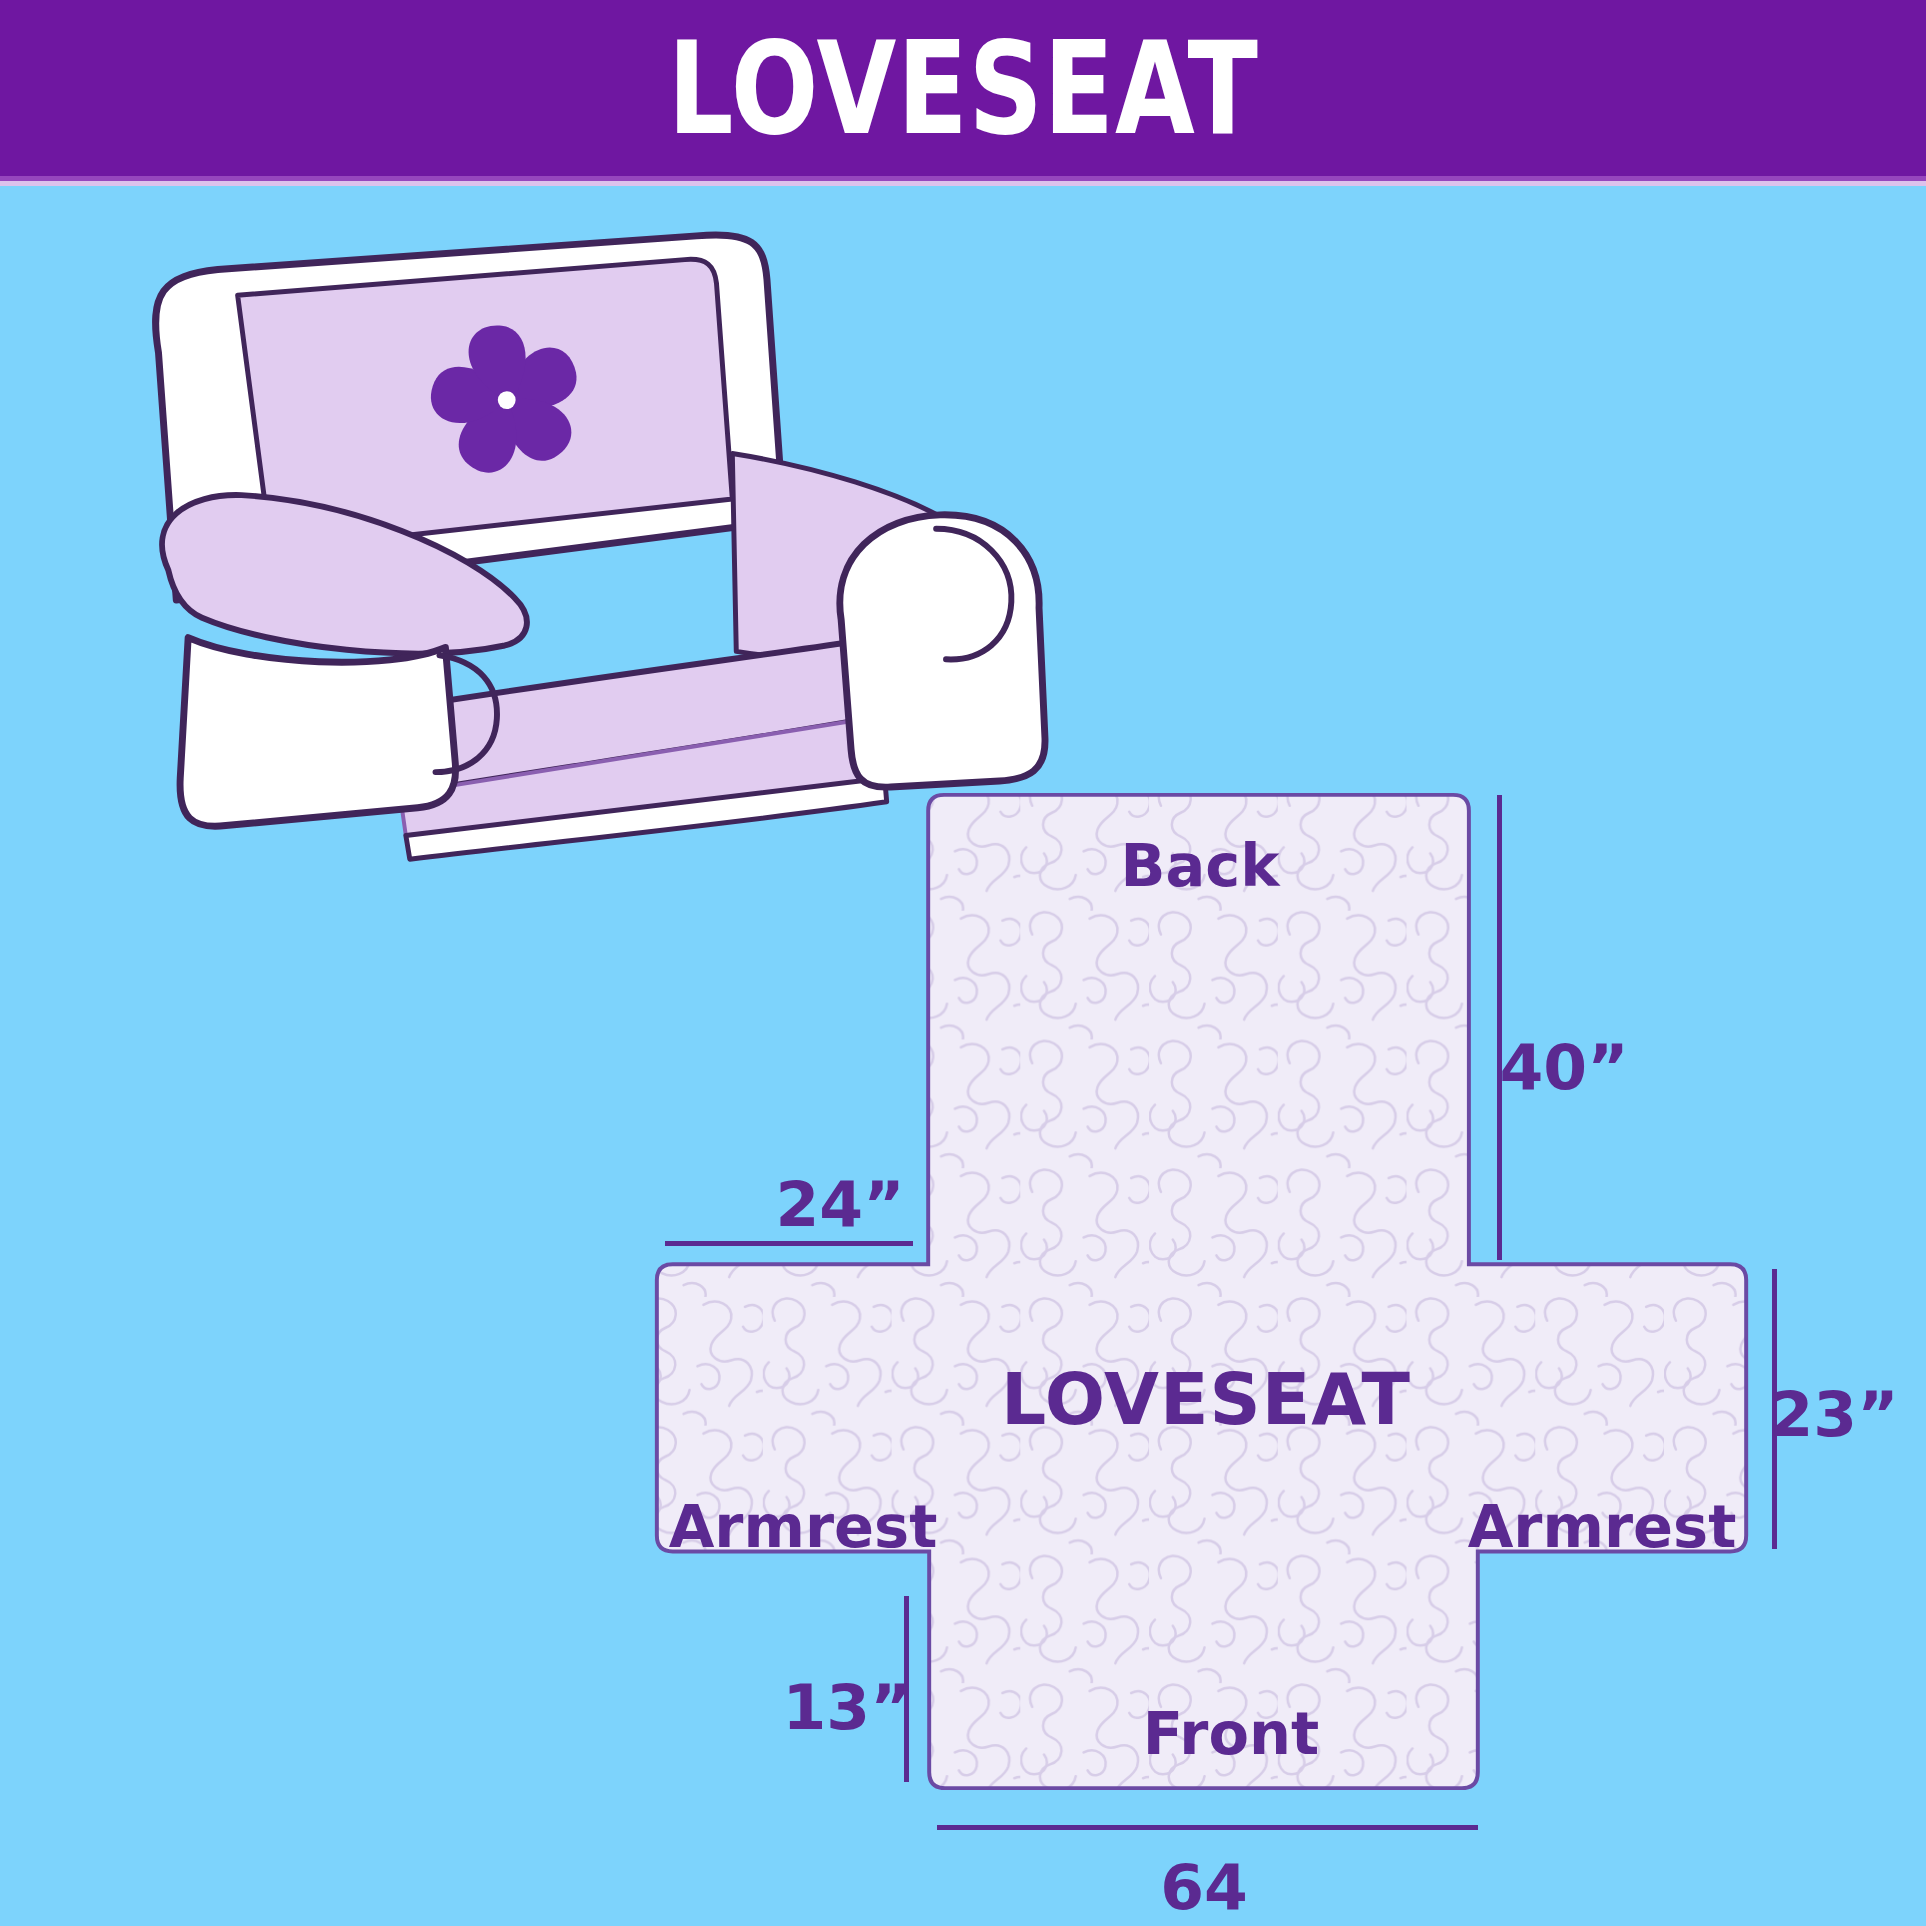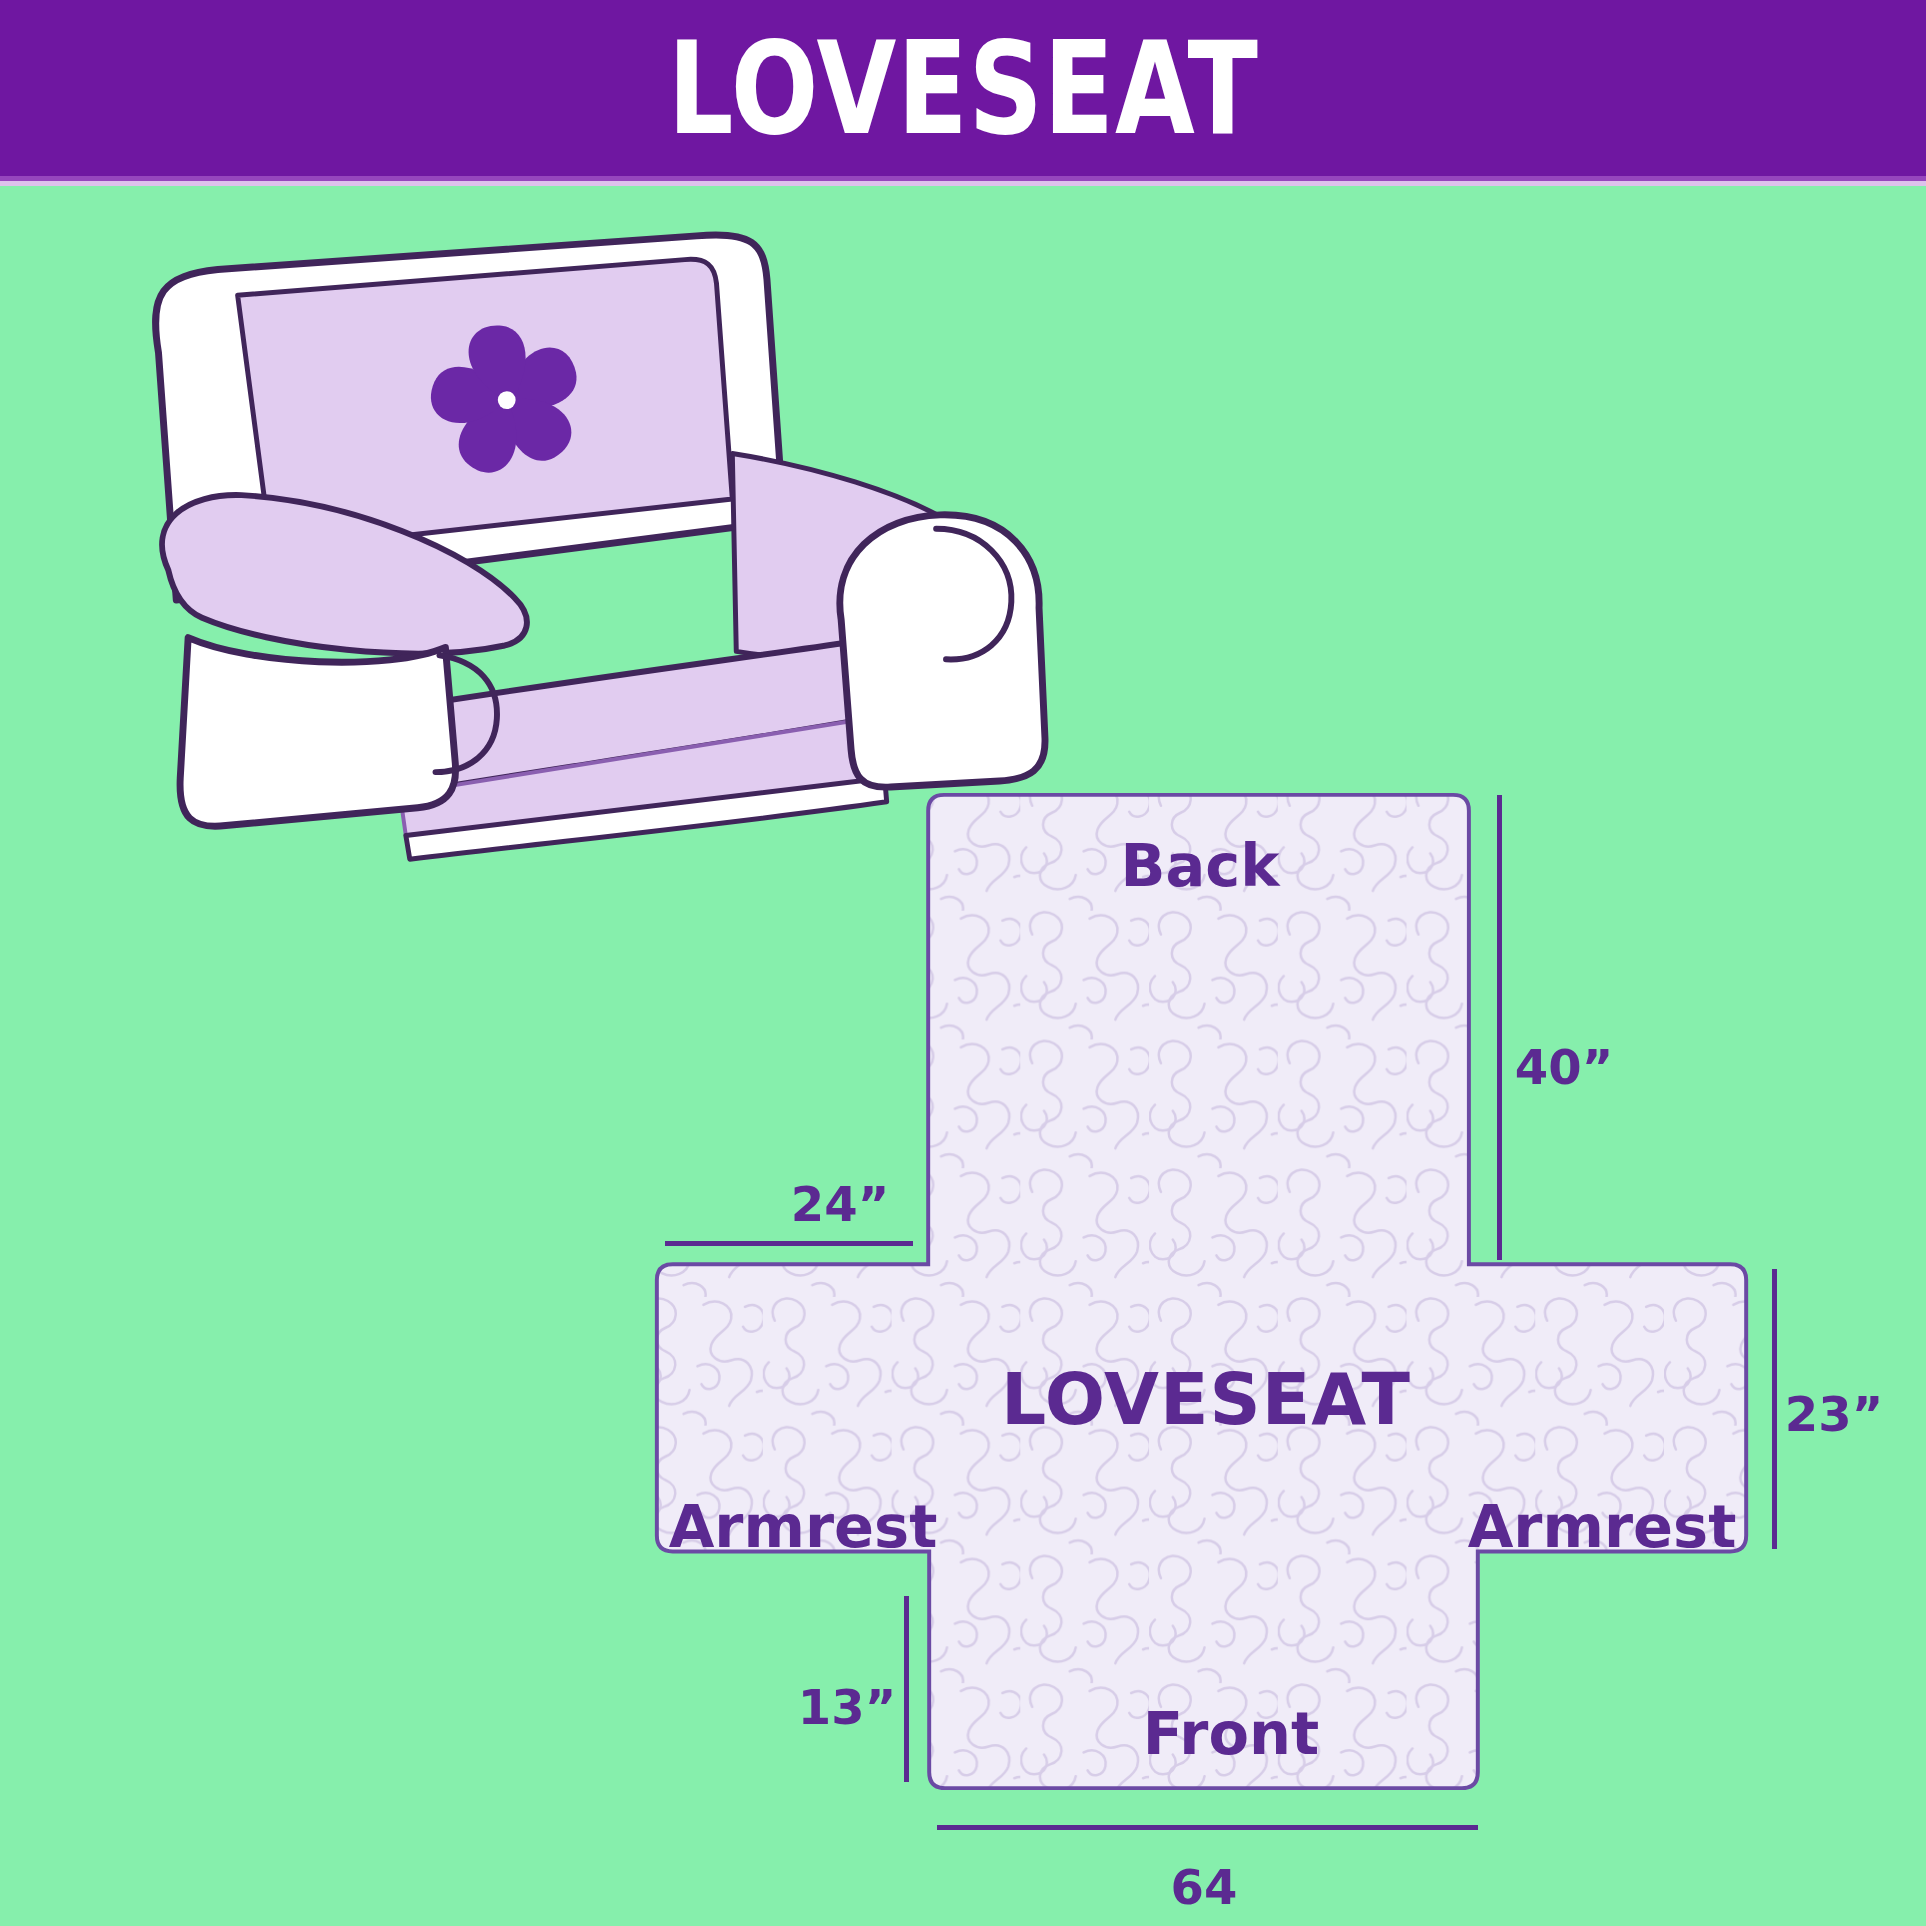--- a/index.html
+++ b/index.html
@@ -1,19 +1,19 @@
 <!DOCTYPE html>
 <html><head>
 <meta charset="utf-8">
 <style>
   html,body{margin:0;padding:0;background:#ffffff;}
   #canvas{
     position:relative;
     width:1927px;height:1927px;
-    background:#86efac;
+    background:#7dd3fc;
     overflow:hidden;
     font-family:"DejaVu Sans","Liberation Sans",sans-serif;
   }
   
   .header{
     position:absolute;left:0;top:0;width:1927px;height:176px;
     display:flex;align-items:center;justify-content:center;
   }
   .header-stripe1{position:absolute;left:0;top:176px;width:1927px;height:5px;}
   .header-stripe2{position:absolute;left:0;top:181px;width:1927px;height:5px;}
@@ -33,21 +33,21 @@
   .cross-svg{position:absolute;left:634px;top:782px;width:1139px;height:1020px;}
   .lbl{
     position:absolute;
     transform:translate(-50%,-50%);
     font-weight:700;
     white-space:nowrap;
     line-height:1;
   }
   .section-lbl{font-size:59px;margin-top:12px;}
   .center-lbl{font-size:71px;letter-spacing:1px;}
-  .dim-lbl{font-size:48px;}
+  .dim-lbl{font-size:63px;}
   .dim-line{position:absolute;}
 </style>
 </head>
 <body>
 
 <div id="canvas">
 
   <div class="header" style="background:#6f17a1;">
     <div class="header-title">LOVESEAT</div>
   </div>

